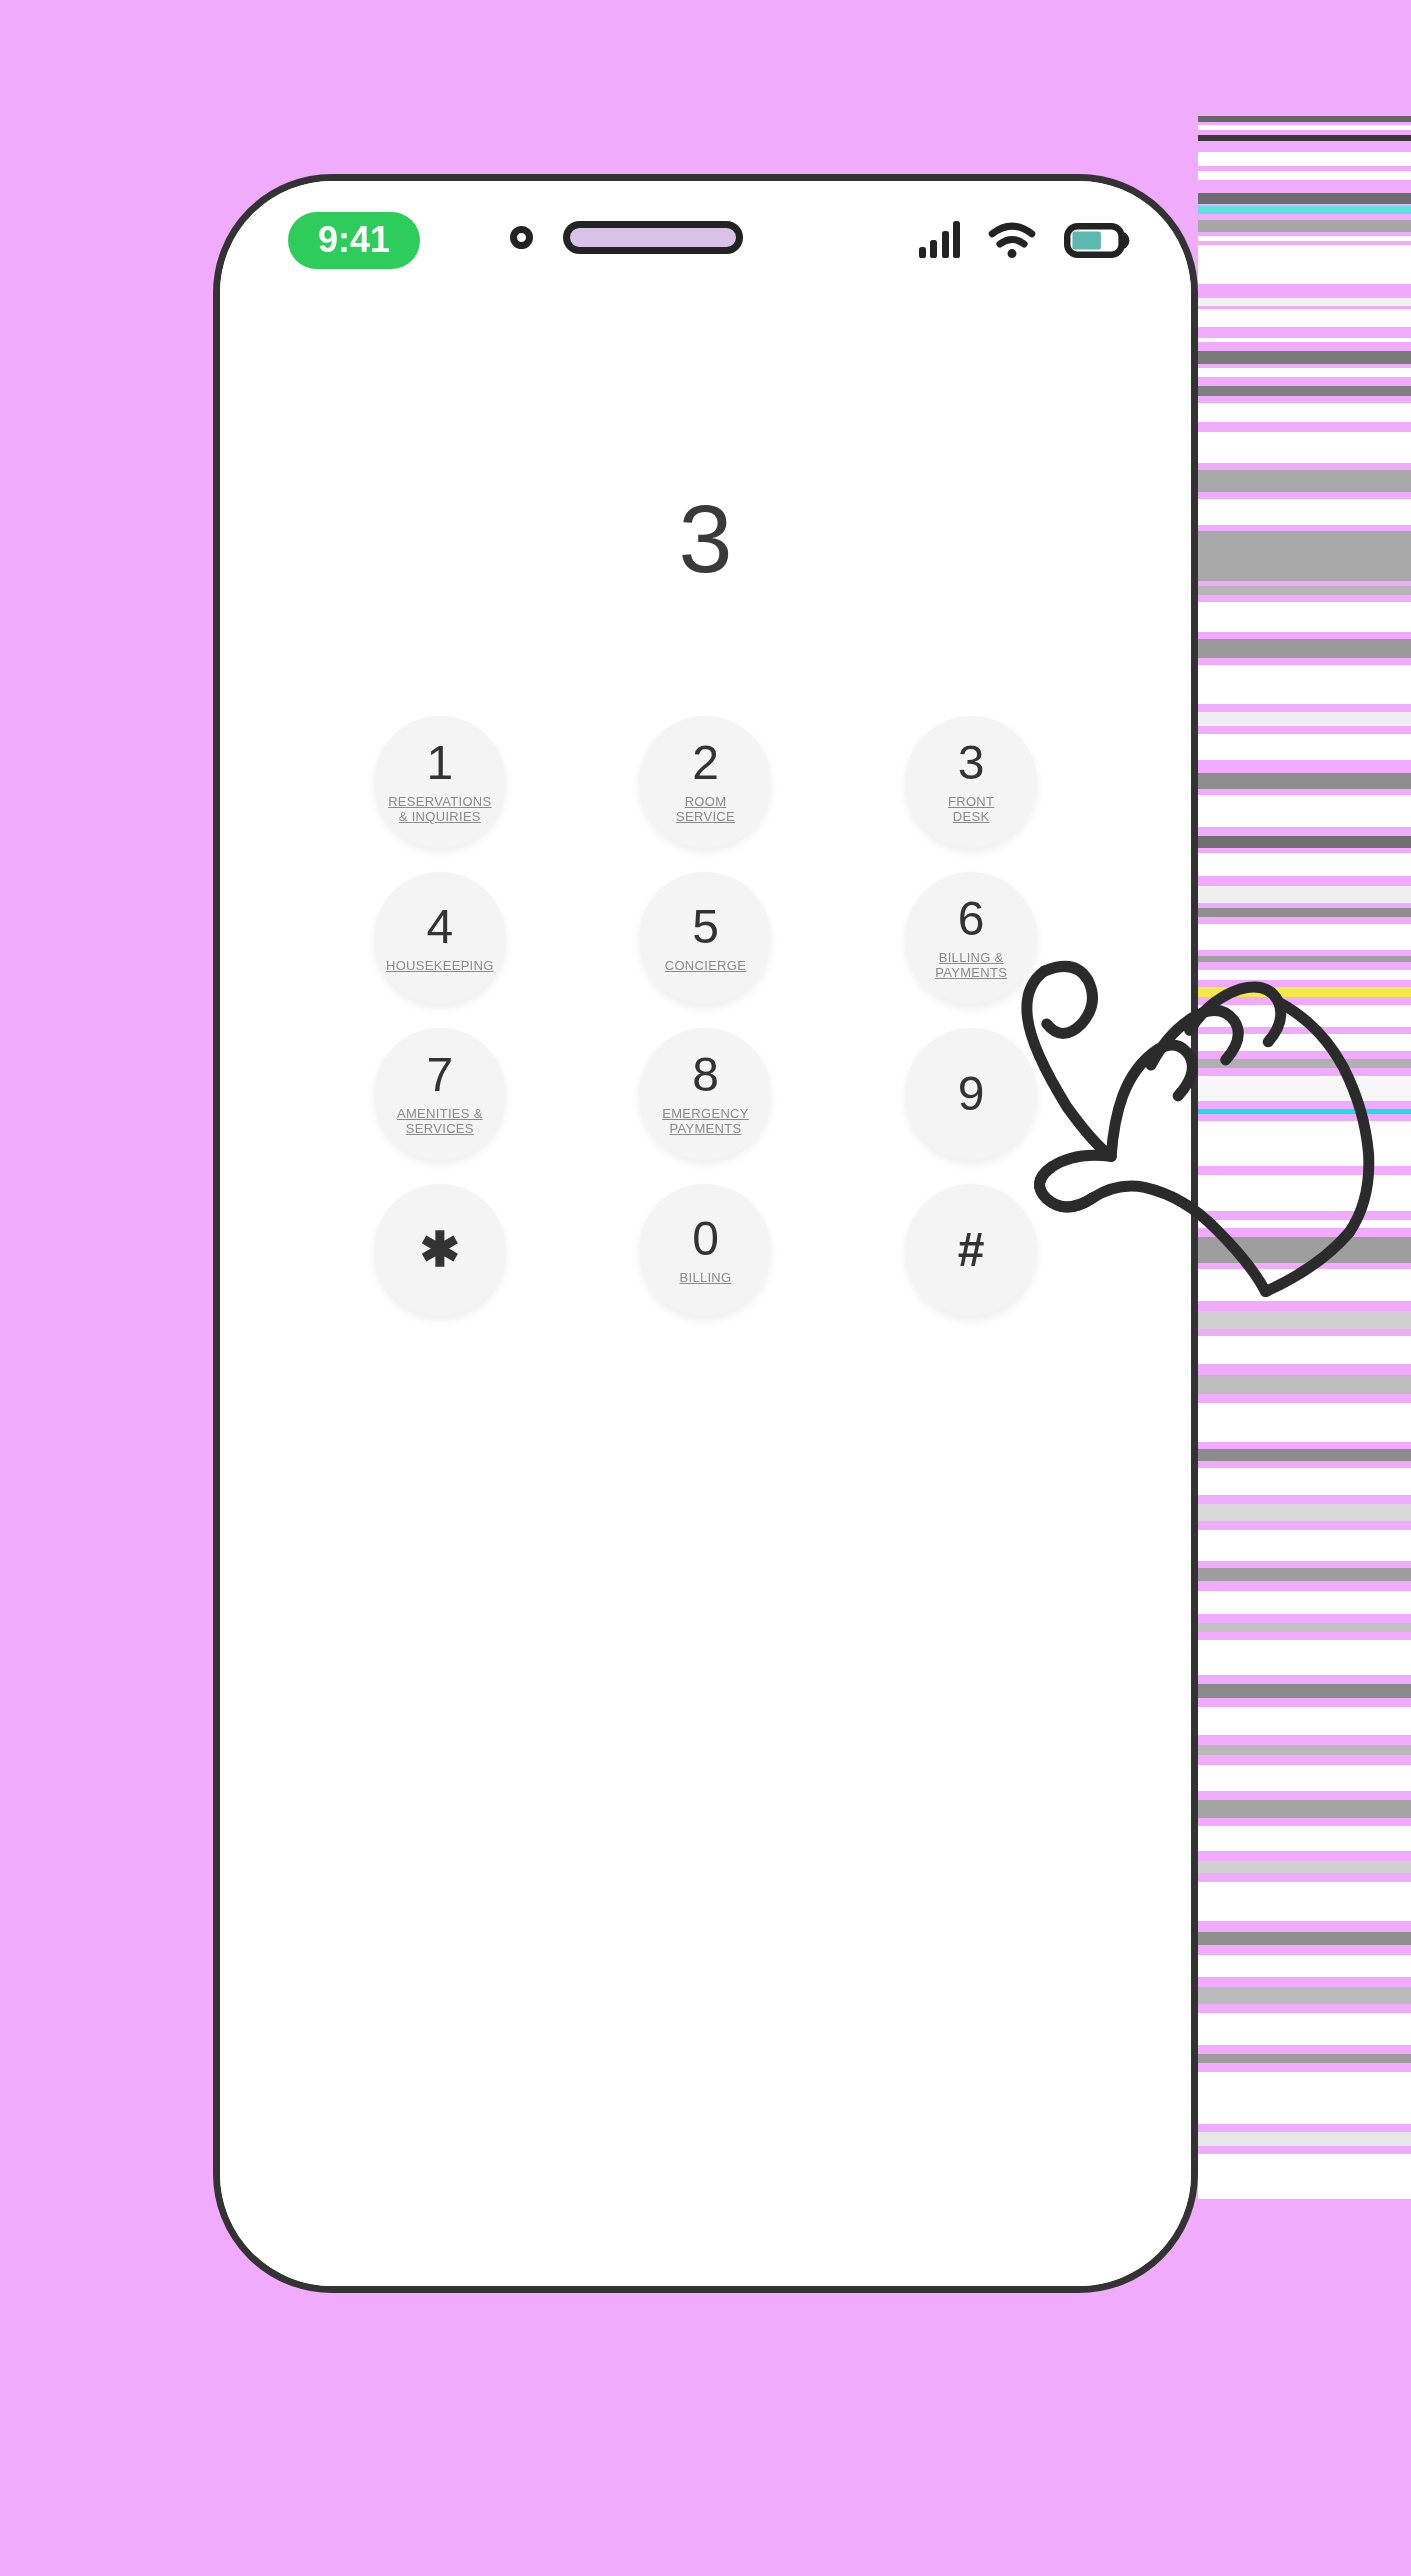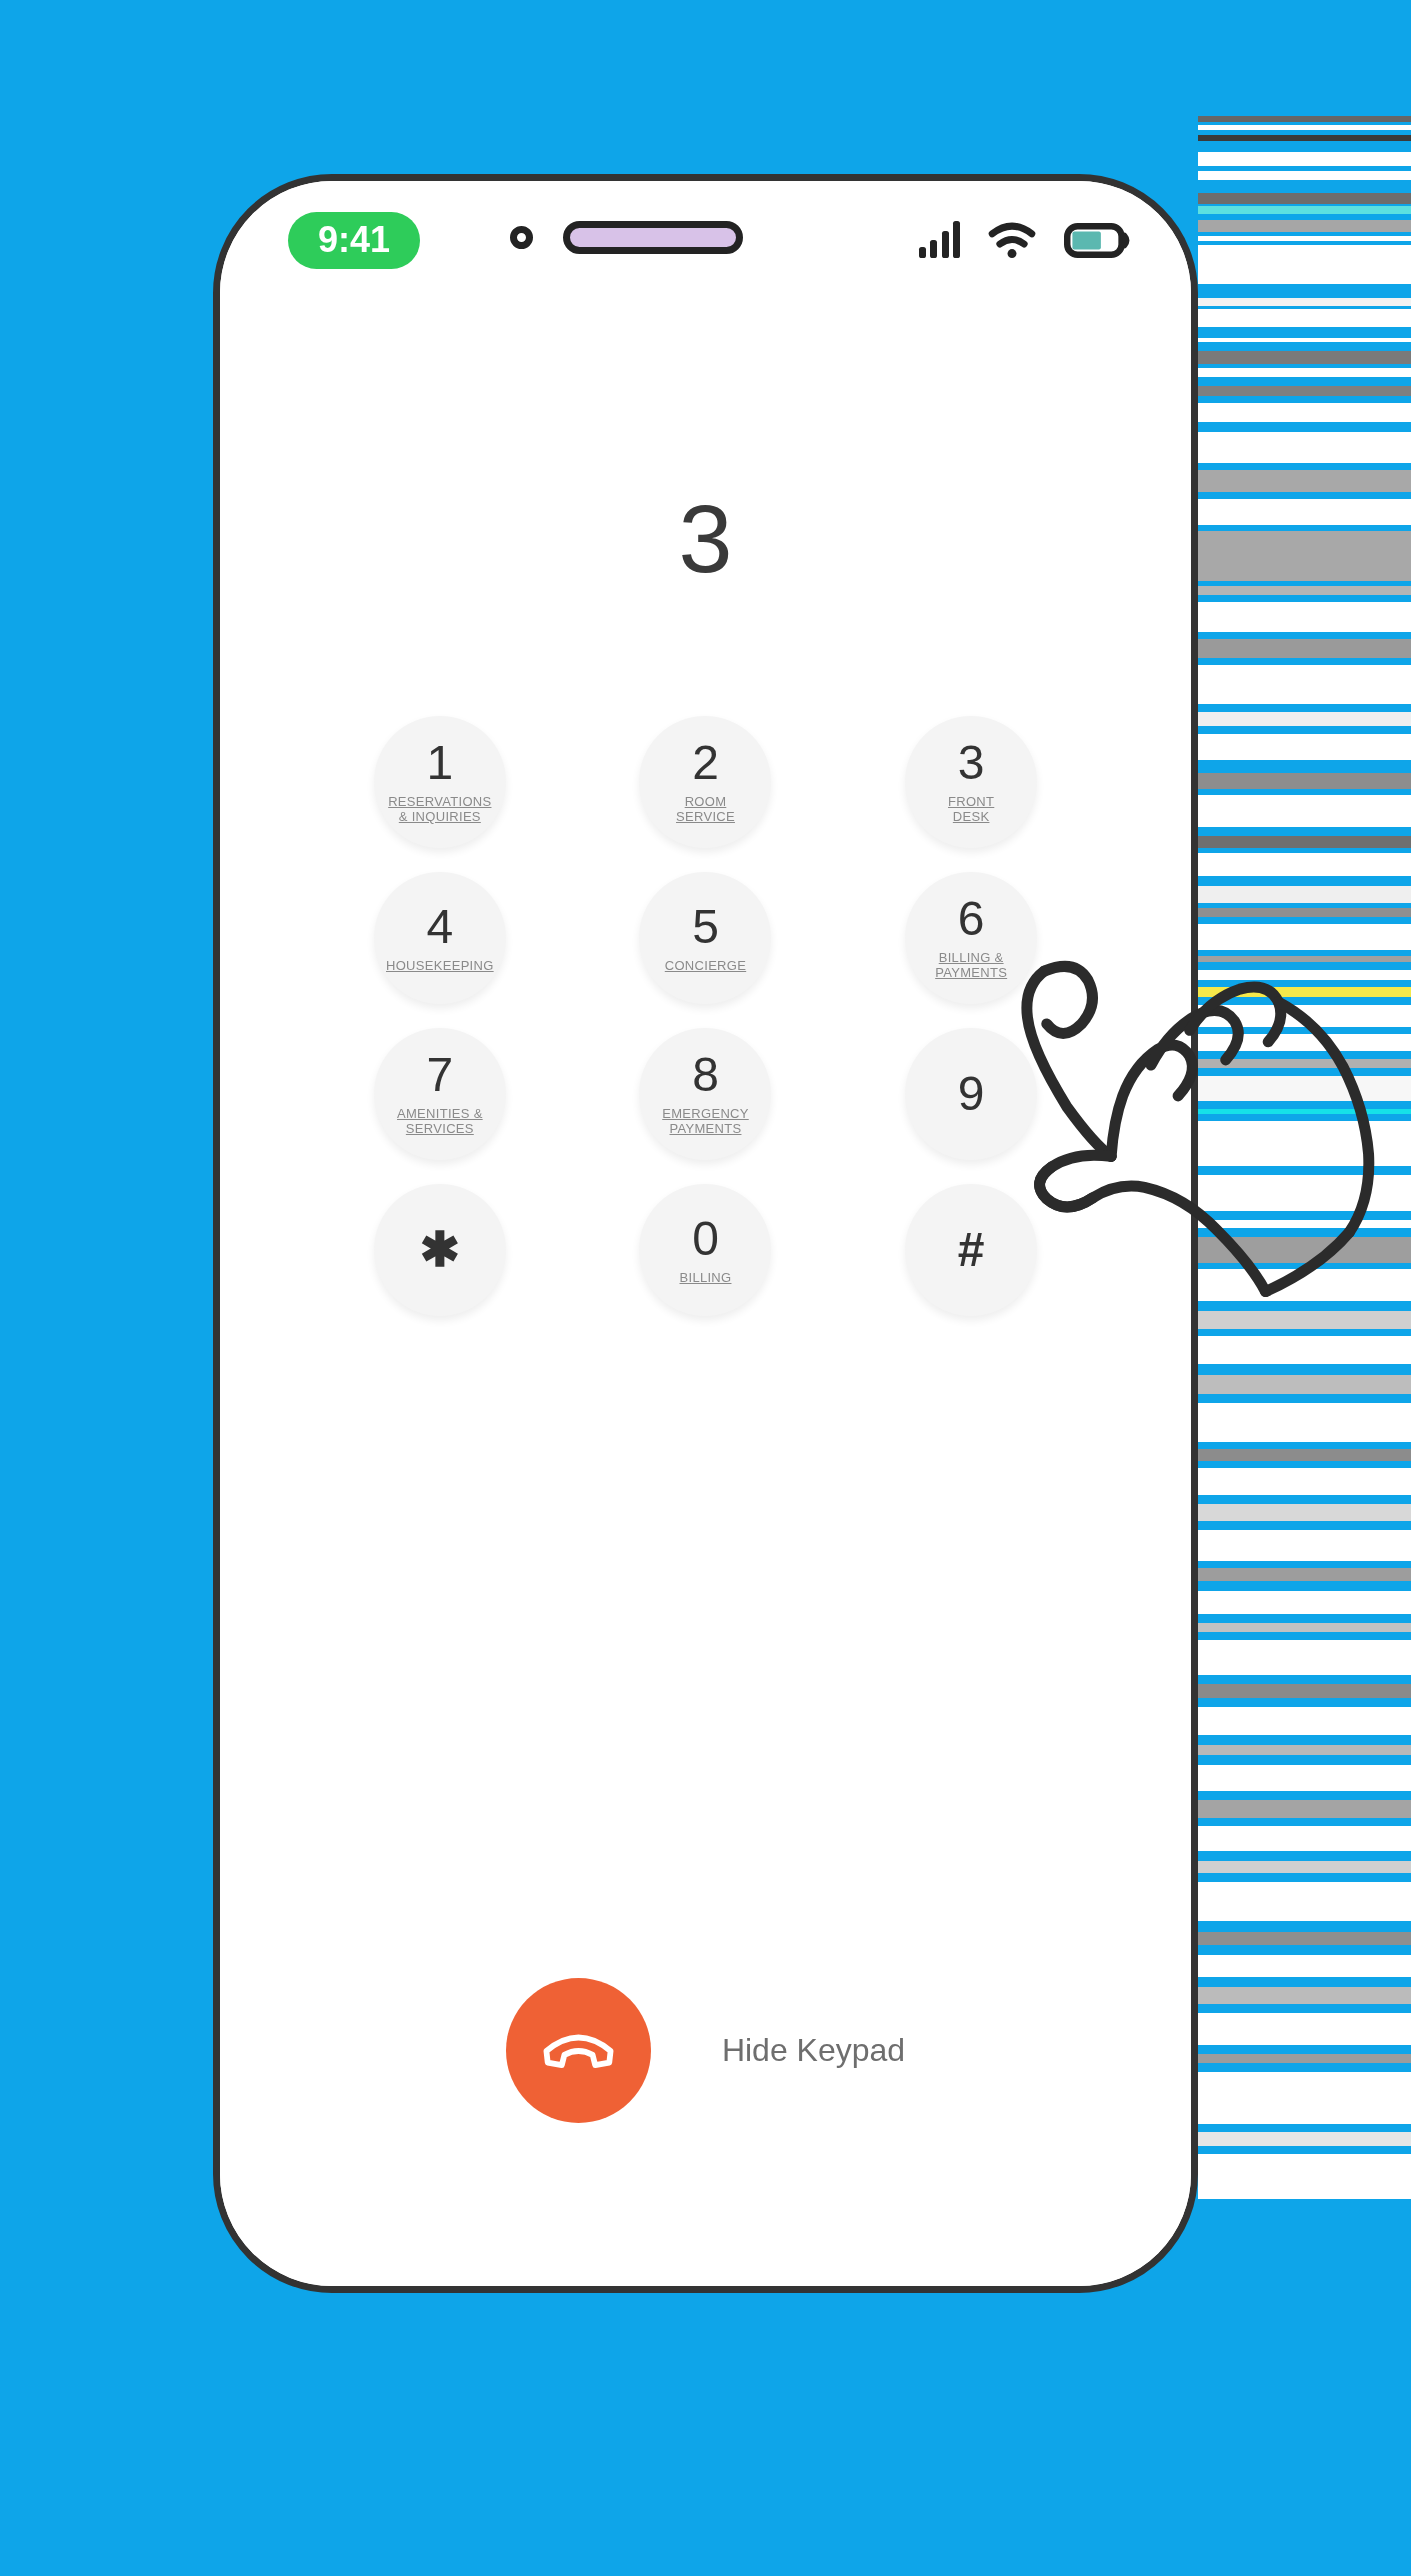--- a/index.html
+++ b/index.html
@@ -3,21 +3,21 @@
 <meta charset="utf-8">
 <style>
   * { margin:0; padding:0; box-sizing:border-box; }
   html,body {
     width:1412px; height:2576px;
     background:#000;
     font-family:"Liberation Sans", sans-serif;
     overflow:hidden;
   }
 
-  #stage { position:relative; width:1412px; height:2576px; background:#0ea5e9; }
+  #stage { position:relative; width:1412px; height:2576px; background:#f0abfc; }
 
   
   #glitch-layer { position:absolute; left:1198px; top:116px; width:214px; height:2093px; overflow:hidden; }
   .scan { position:absolute; left:0; width:214px; }
 
   
   #phone {
     position:absolute;
     left:213px; top:174px;
     width:985px; height:2119px;
@@ -290,28 +290,20 @@
           </div>
           <div class="key">
             <div class="key-digit">0</div>
             <div class="key-label">BILLING</div>
           </div>
           <div class="key nolabel">
             <div class="key-digit sym">#</div>
           </div>
         </div>
 
-      <div id="bottom-bar">
-        <div id="end-call-button">
-          <svg width="77" height="52" viewBox="0 0 120 80">
-            <path d="M12 58 L10 40 Q60 -2 110 40 L108 58 L86 62 L82 46 Q60 34 38 46 L34 62 Z" fill="none" stroke="#ffffff" stroke-width="9" stroke-linejoin="round" stroke-linecap="round"></path>
-          </svg>
-        </div>
-        <div id="hide-keypad-label">Hide Keypad</div>
-      </div>
 
     </div>
   </div>
 
   <svg id="hand-cursor" viewBox="0 0 620 650">
     <g fill="none" stroke="#2b2b2b" stroke-width="17" stroke-linecap="round" stroke-linejoin="round">
 
       <path d="M92 68 Q60 92 66 140 Q72 190 128 280 Q170 338 196 356"></path>
       <path d="M92 68 Q140 48 160 82 Q178 118 150 150 Q120 180 96 150"></path>
 

